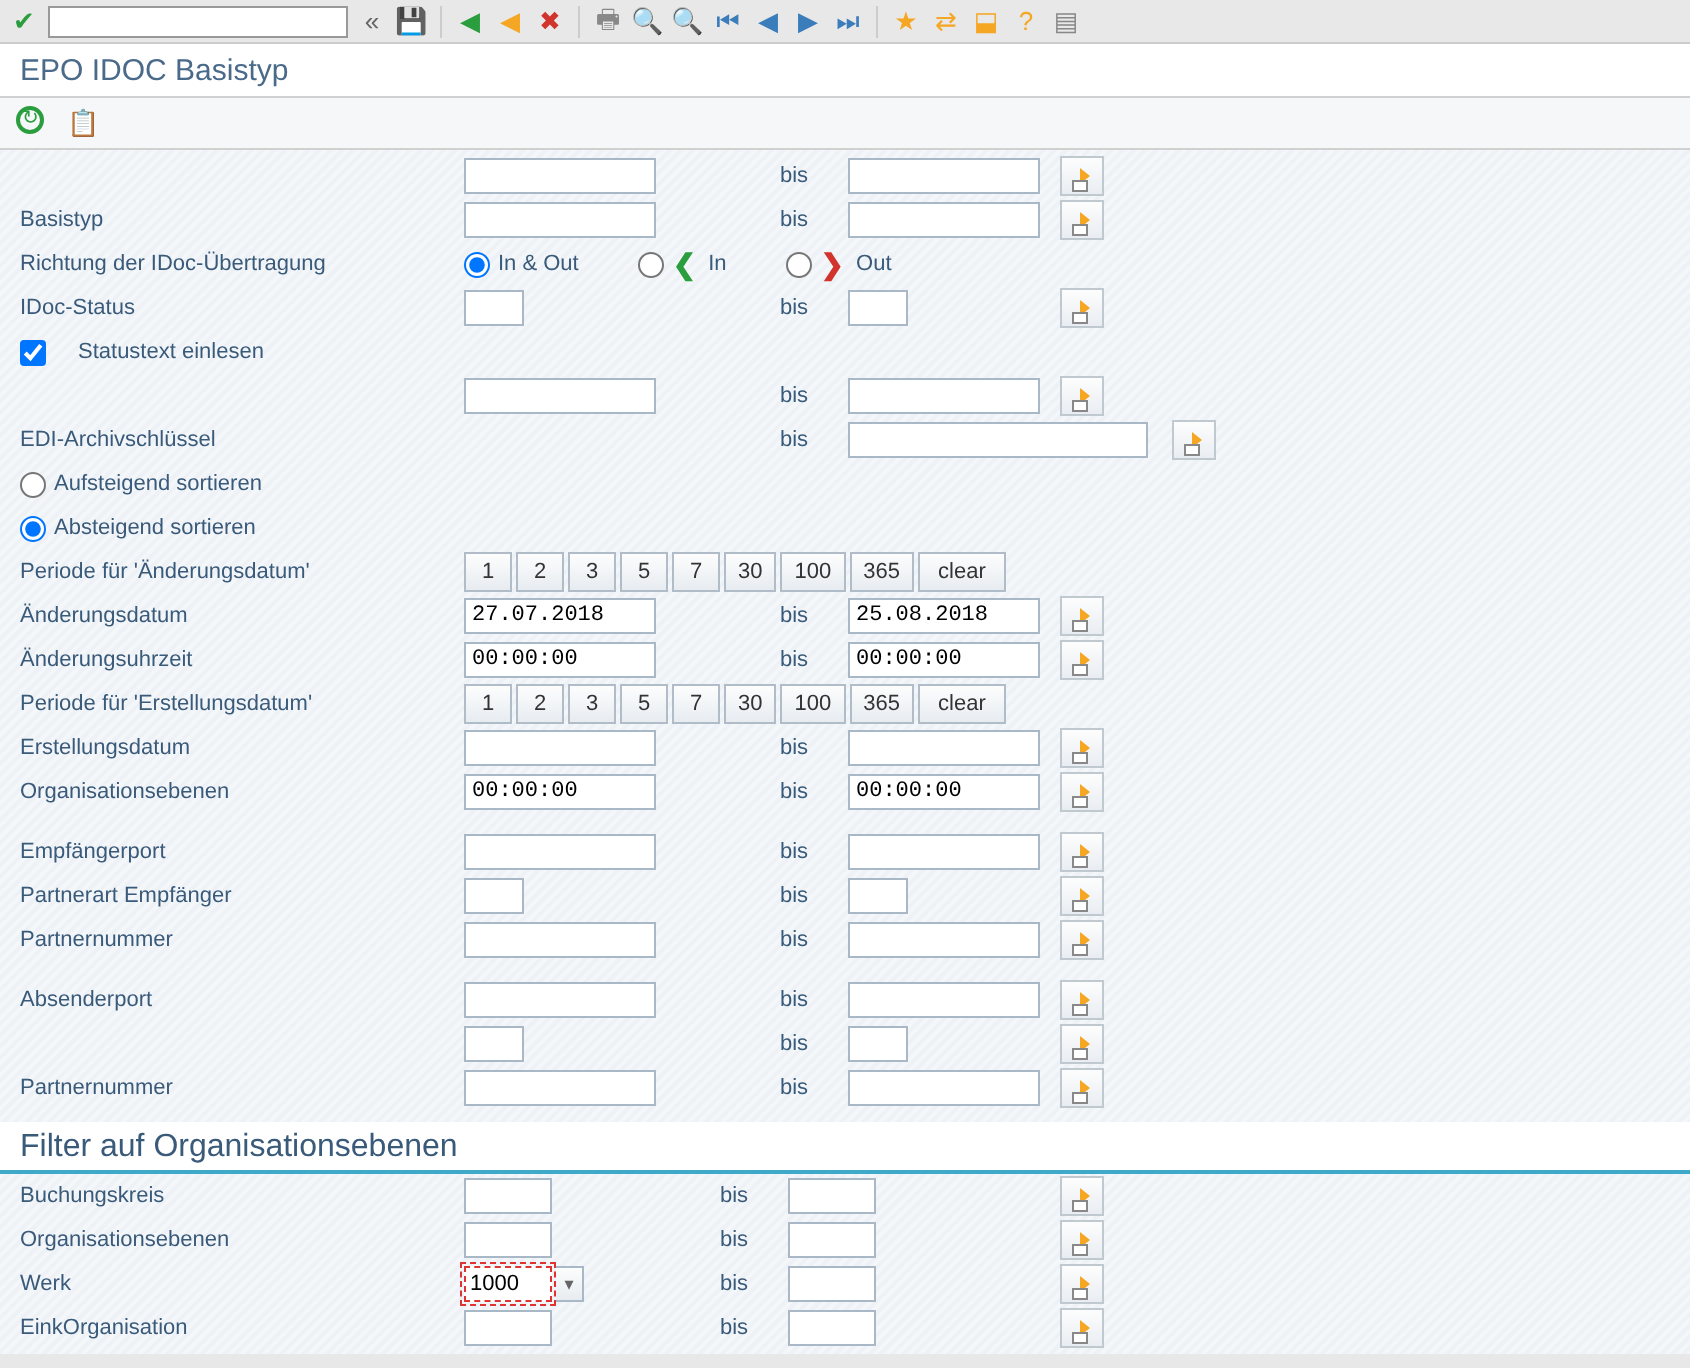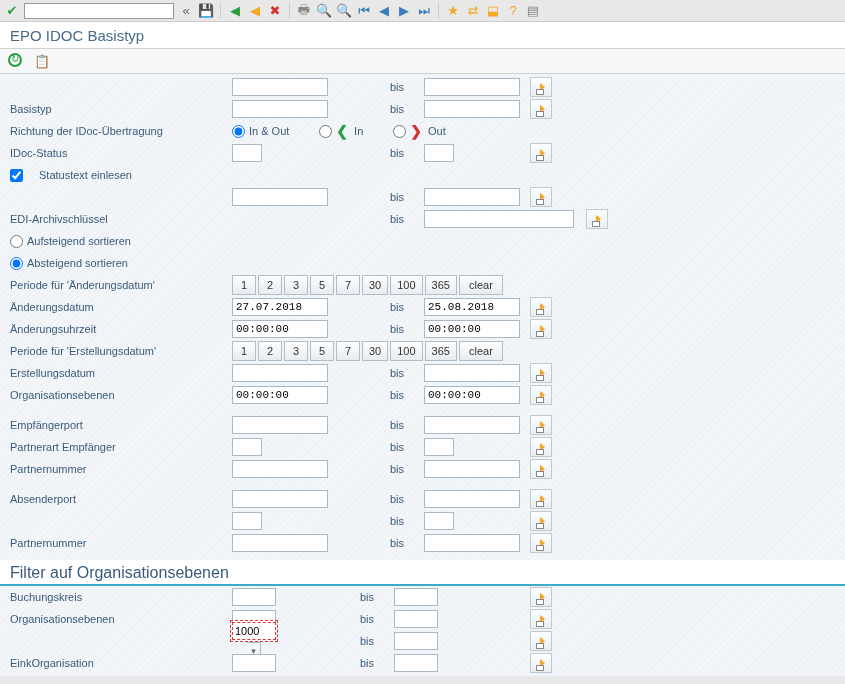--- a/index.html
+++ b/index.html
@@ -140,21 +140,21 @@
   .pbtn:first-child { margin-left:0; }
   .spacer { height: 8px; }
   .section-hdr {
     padding: 4px 10px 2px 10px;
     color: #3a5a7a;
     font-size: 16px;
     border-bottom: 2px solid #3fa9c9;
     background: #fff;
     margin-top: 6px;
   }
-  .f4-wrap { display:flex; align-items:center;flex-direction:column; }
+  .f4-wrap { display:flex; align-items:center; }
   .f4-btn {
     width:14px; height:18px;
     border:1px solid #a9b8c7; border-left:none;
     background: linear-gradient(#fdfdfd,#e7ecf1);
     display:inline-flex; align-items:center; justify-content:center;
     font-size:9px; color:#666; cursor:pointer;
   }
   .highlight-input {
     border: 1px dashed #d33;
     outline: 1px dashed #d33;
@@ -515,20 +515,21 @@
     <span class="col-bis-lbl" style="left:360px">bis</span>
     <span class="col-to" style="left:394px">
         <input class="input-xs" style="width: 44px;">
       </span>
     <span class="col-multi"><span class="multi-btn">
           <span class="multi-arrow"></span>
         </span></span>
   </div>
 
   <div class="row">
+    <span class="label">Werk</span>
     <span class="col-from f4-wrap">
       <input class="input-xs highlight-input" style="width: 44px; text-align: left;" value="1000">
       <span class="f4-btn">▾</span>
     </span>
     <span class="col-bis-lbl" style="left:360px">bis</span>
     <span class="col-to" style="left:394px">
         <input class="input-xs" style="width: 44px;">
       </span>
     <span class="col-multi"><span class="multi-btn">
           <span class="multi-arrow"></span>

